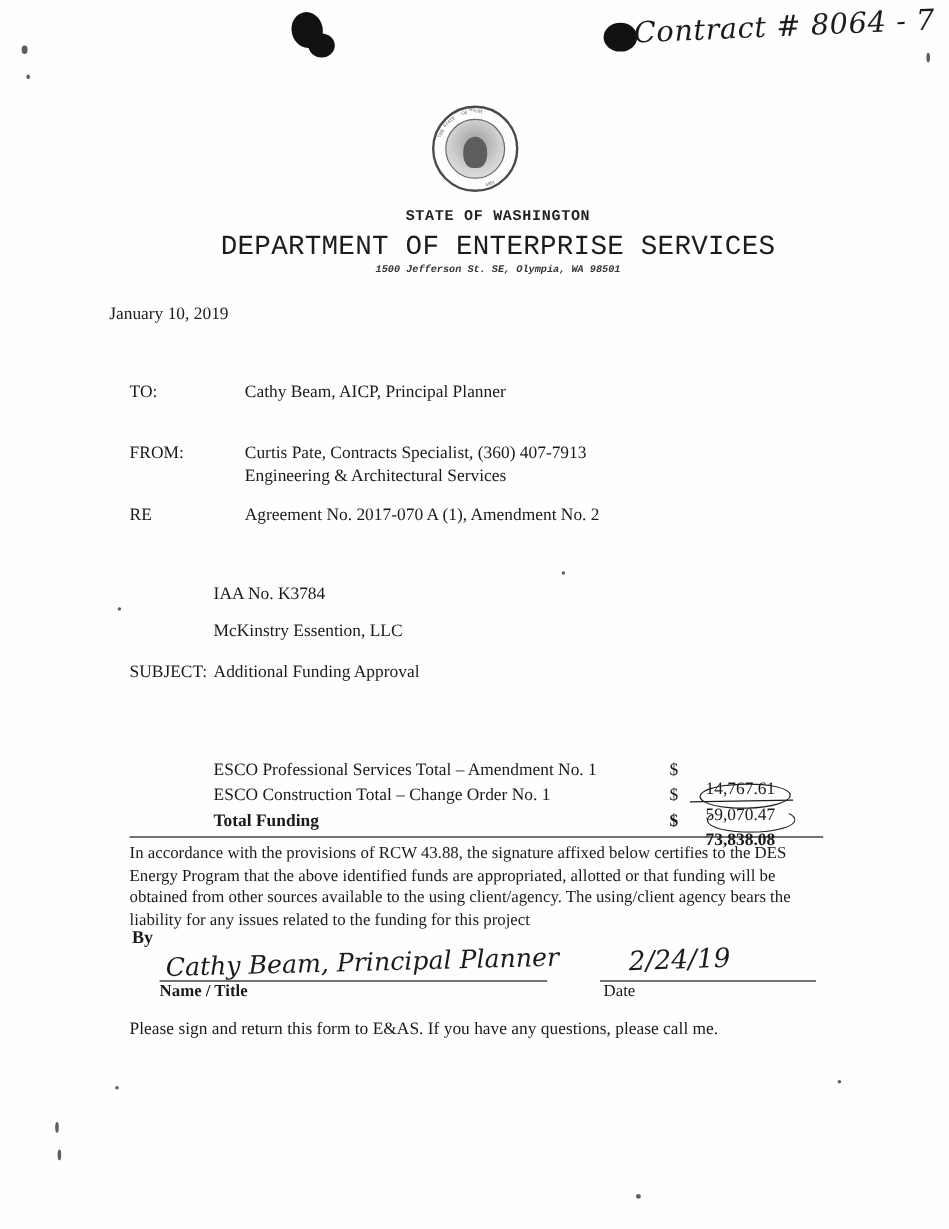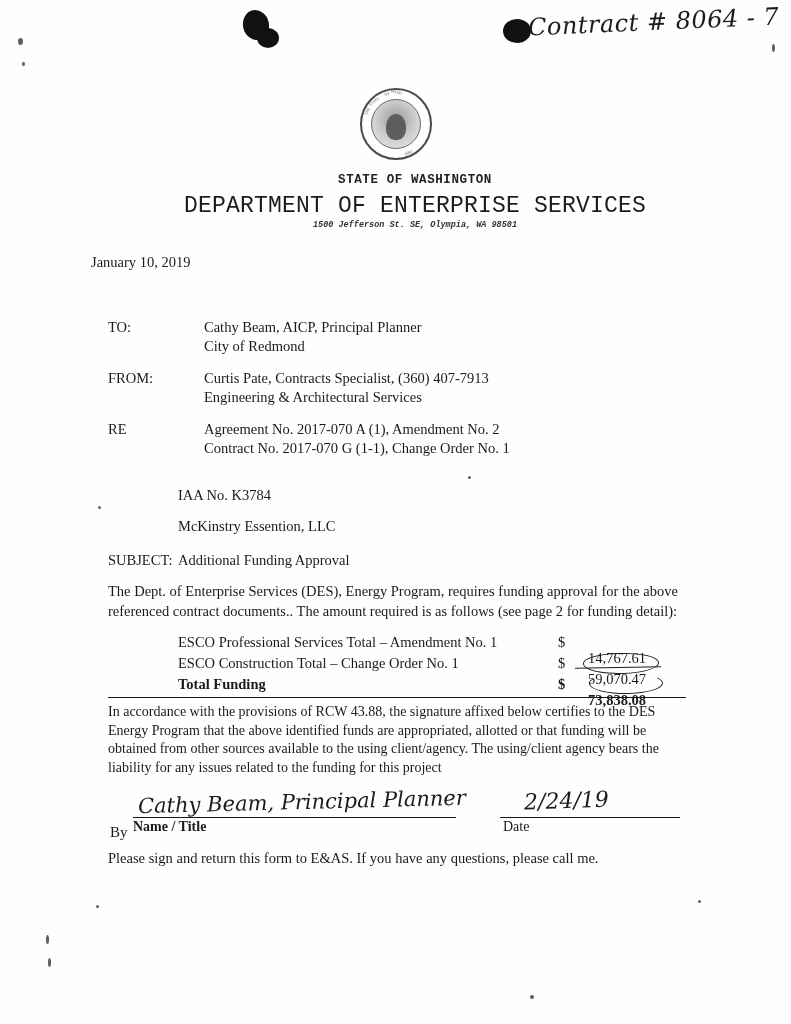--- a/index.html
+++ b/index.html
@@ -210,23 +210,23 @@
   #rule-top { top: 697px; }
   #cert {
     position: absolute; left: 108px; top: 703px;
     width: 578px;
     font-size: 14px;
     font-weight: normal;
     line-height: 18.5px;
   }
   
   #by-label {
-    position: absolute; left: 110px; top: 824px;
+    position: absolute; left: 110px; top: 774px;
     font-size: 15px;
-    font-weight: normal;
+    font-weight: bold;
   }
   #sig-name {
     position: absolute; left: 138px; top: 790px;
     font-size: 21px;
     transform: rotate(-1.5deg);
     white-space: nowrap;
   }
   #sig-date {
     position: absolute; left: 524px; top: 788px;
     font-size: 22px;
@@ -297,43 +297,40 @@
 
   <div class="hdr" id="state-line">STATE OF WASHINGTON</div>
   <div class="hdr" id="dept-line">DEPARTMENT OF ENTERPRISE SERVICES</div>
   <div class="hdr" id="addr-line1">1500 Jefferson St. SE, Olympia, WA 98501</div>
 
   <div id="date-line">January 10, 2019</div>
 
   <div class="row" id="row-to">
     <span class="lbl">TO:</span>
     <span class="val">Cathy Beam, AICP, Principal Planner</span>
-    <span class="val">City of Redmond</span>
   </div>
 
   <div class="row" id="row-from">
     <span class="lbl">FROM:</span>
     <span class="val">Curtis Pate, Contracts Specialist, (360) 407-7913</span>
     <span class="val">Engineering &amp; Architectural Services</span>
   </div>
 
   <div class="row" id="row-re">
     <span class="lbl">RE</span>
     <span class="val">Agreement No. 2017-070 A (1), Amendment No. 2</span>
-    <span class="val">Contract No. 2017-070 G (1-1), Change Order No. 1</span>
   </div>
 
   <div id="iaa-line">IAA No. K3784</div>
   <div id="vendor-line">McKinstry Essention, LLC</div>
 
   <div id="subject-line">
     <span class="lbl" style="position:static;display:inline-block;width:70px;">SUBJECT:</span><span>Additional Funding Approval</span>
   </div>
 
-  <div id="para-1">The Dept. of Enterprise Services (DES), Energy Program, requires funding approval for the above referenced contract documents.. The amount required is as follows (see page 2 for funding detail):</div>
 
   <div class="amounts">
     <div class="line">
       <span class="desc">ESCO Professional Services Total – Amendment No. 1</span>
       <span class="cur">$</span>
       <span class="amt">14,767.61</span>
     </div>
     <div class="line">
       <span class="desc">ESCO Construction Total – Change Order No. 1</span>
       <span class="cur">$</span>

